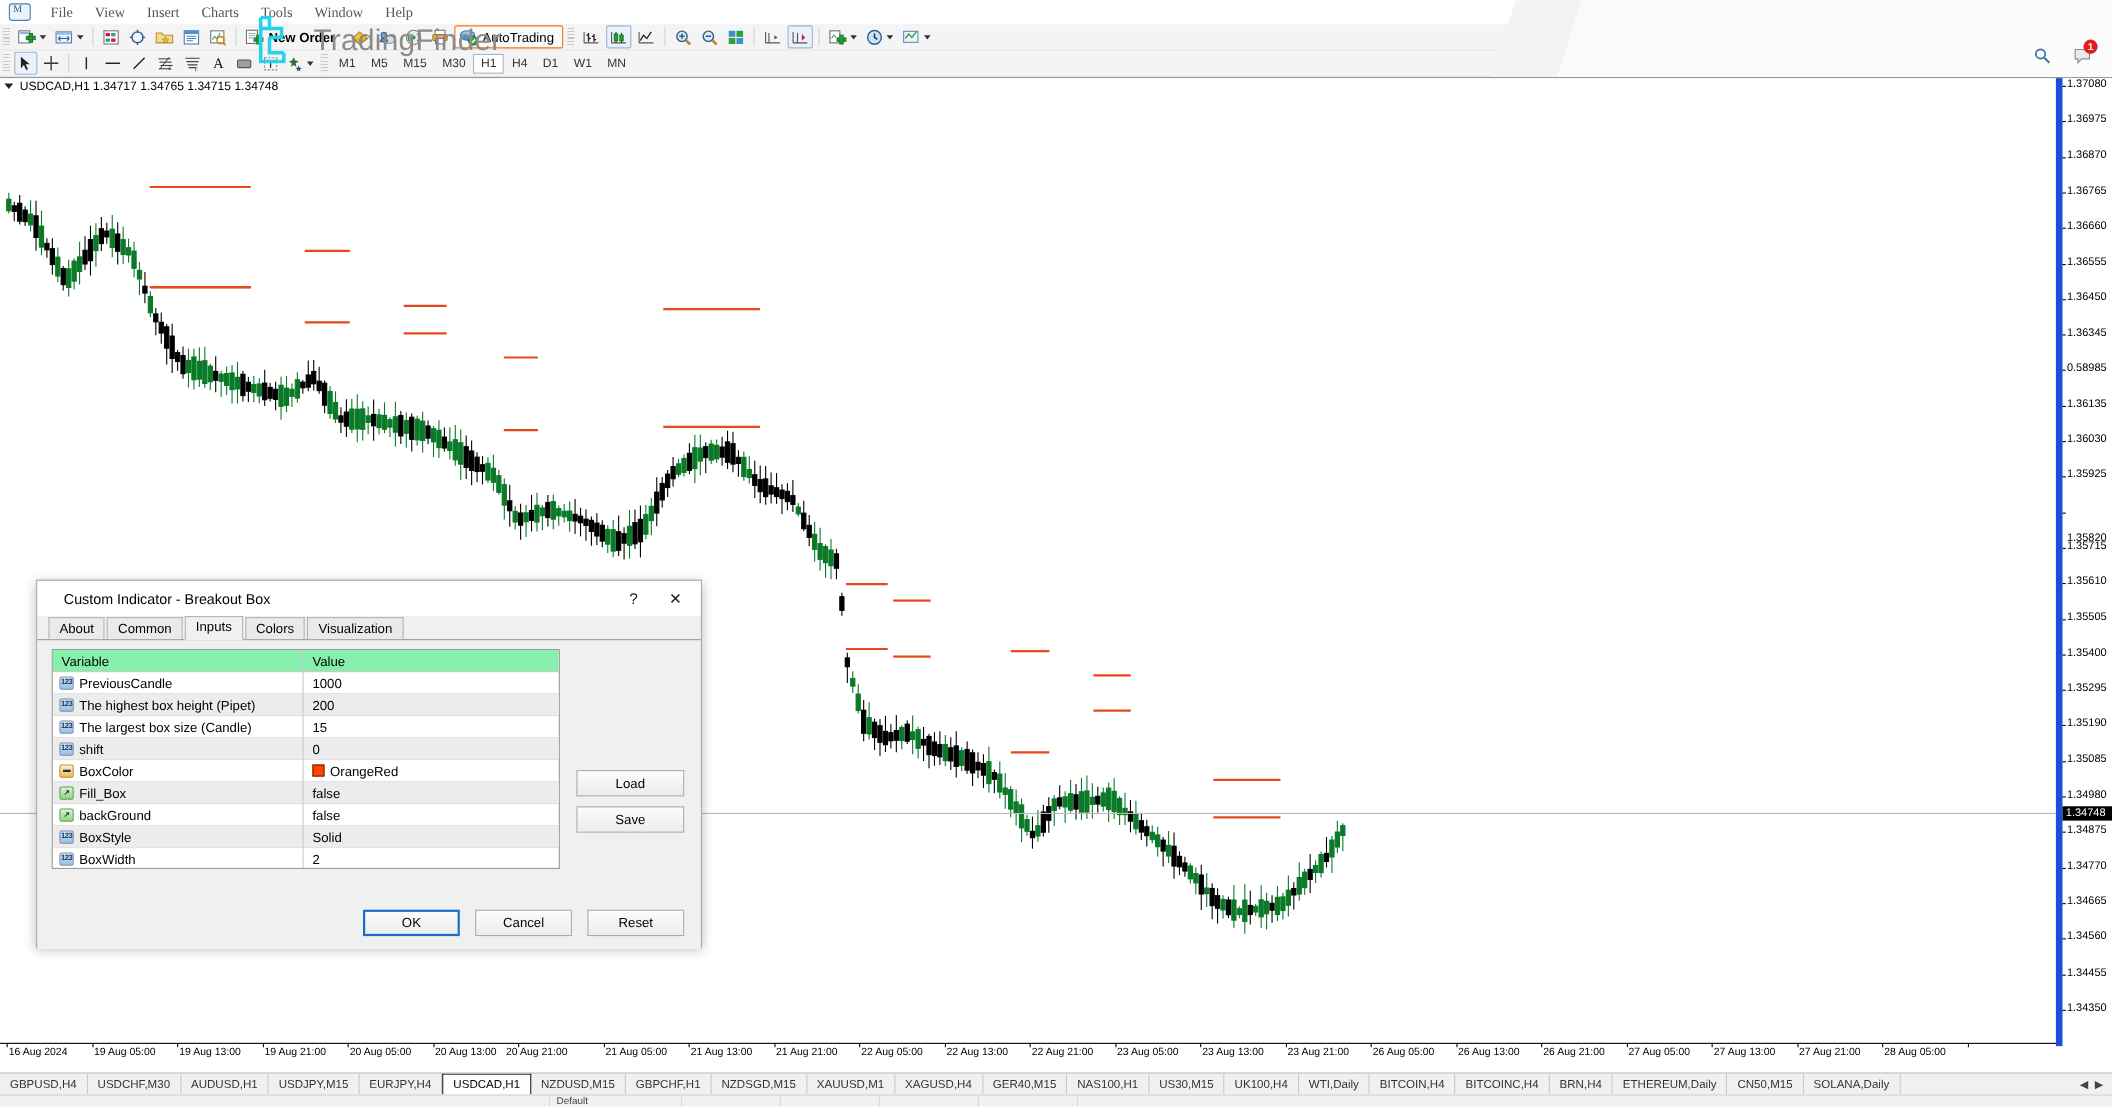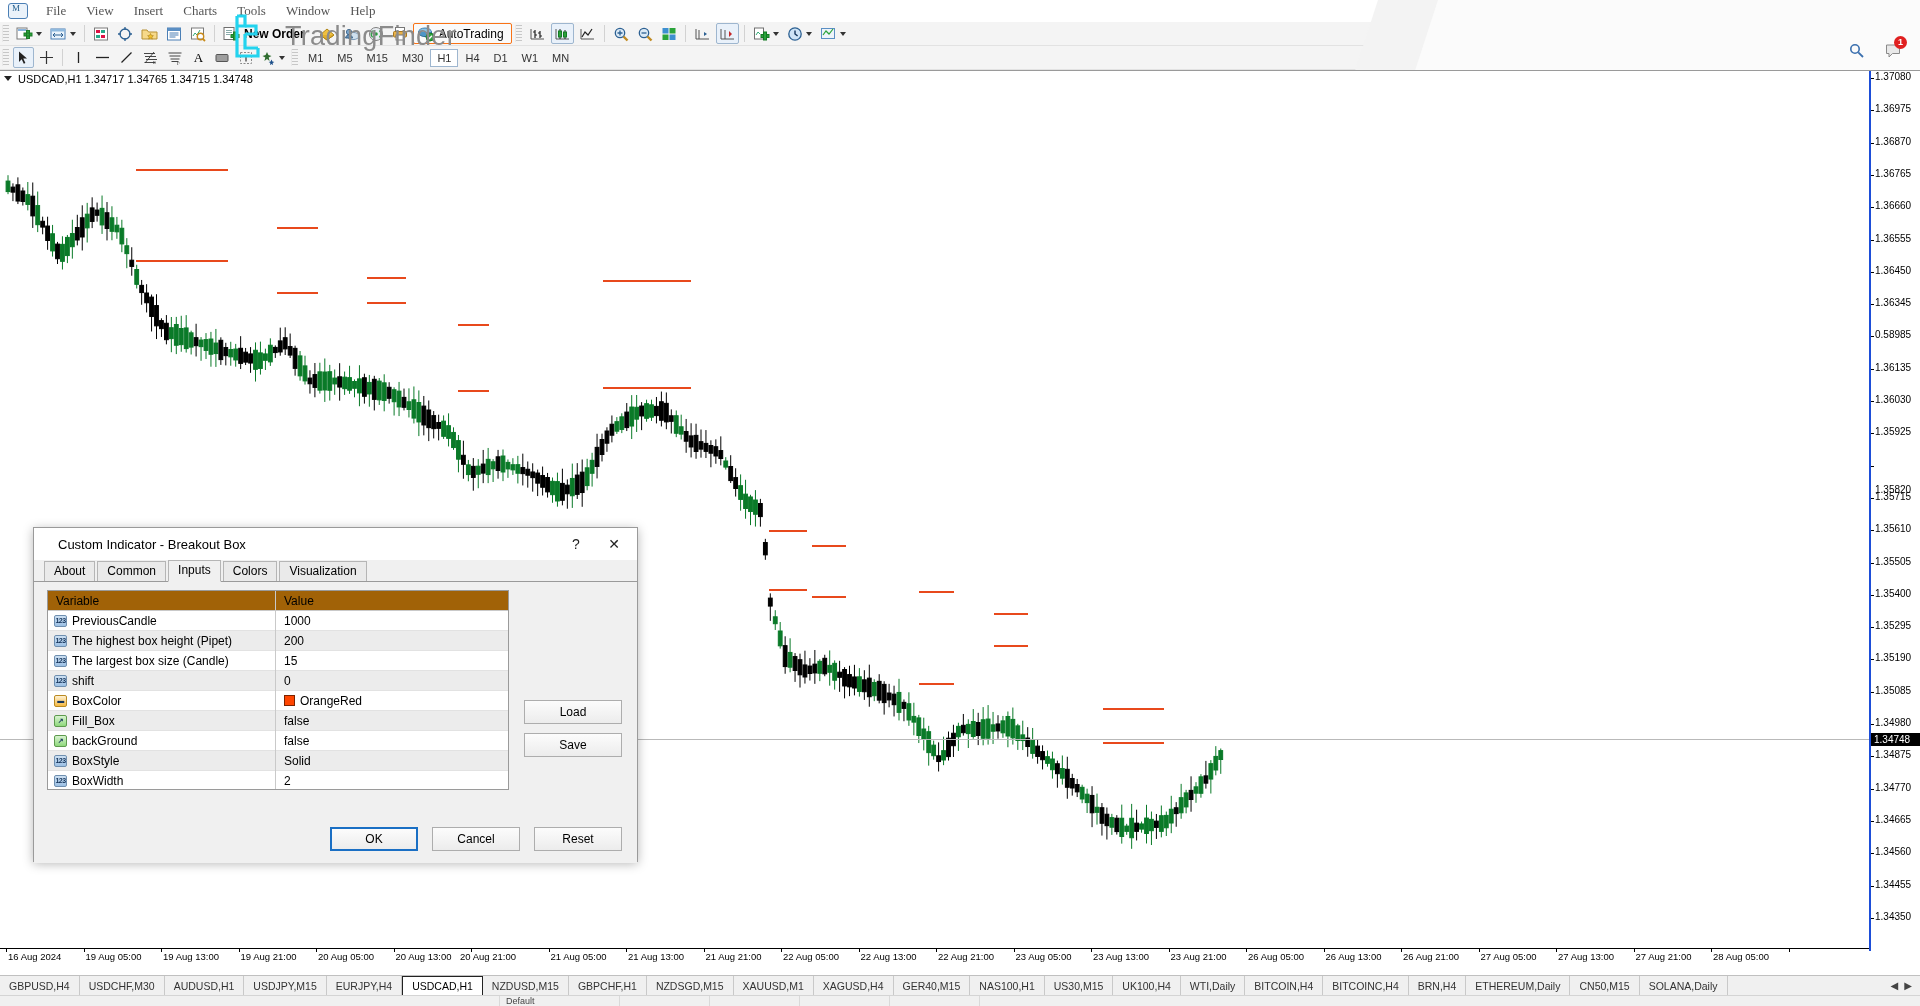--- a/index.html
+++ b/index.html
@@ -69,21 +69,21 @@
 
   
   .chart-outer { position:absolute; left:0; top:70px; width:1920px; height:905px;
     background:#fff; border-top:1px solid #9a9a9a; }
   .chart-header { position:absolute; left:0; top:0; height:15px; display:flex;
     align-items:center; gap:6px; font-size:11px; padding-left:4px; z-index:5;}
   .chart-header .dd { width:0;height:0;border-left:4px solid transparent;
     border-right:4px solid transparent;border-top:5px solid #222; }
   .plot { position:absolute; left:0; top:10px; width:1869px; height:865px; overflow:hidden; }
   .price-axis { position:absolute; right:0; top:0; width:51px; height:880px;
-    border-left:2px solid #1d4ed8; background:#fff; }
+    border-left:6px solid #1d4ed8; background:#fff; }
   .price-axis .pt { position:absolute; left:4px; font-size:10px; color:#000;
     font-family:"Liberation Sans", sans-serif; white-space:nowrap;}
   .price-axis .tick { position:absolute; left:0; width:3px; height:1px; background:#000;}
   .curprice { position:absolute; left:0; width:51px; background:#000; color:#fff;
     font-size:10px; padding:1px 3px; }
   .curline { position:absolute; left:0; width:1869px; height:1px; background:#b9b9b9; }
   .time-axis { position:absolute; left:0; bottom:11px; width:1869px; height:16px;
     border-top:1px solid #000; }
   .time-axis .tl { position:absolute; top:2px; font-size:9.5px; color:#000; white-space:nowrap;}
   .time-axis .tk { position:absolute; top:0; width:1px; height:3px; background:#000; }
@@ -115,21 +115,21 @@
     justify-content:center; font-size:14px; color:#222; cursor:default; }
   .dlg-body { position:relative; background:#f0f0f0; height:303px; }
   .tabs { display:flex; align-items:flex-end; padding-left:10px; height:22px;
     border-bottom:1px solid #9a9a9a; }
   .tab { padding:2px 9px 3px; font-size:12px; color:#000; background:#eaeaea;
     border:1px solid #b5b5b5; border-bottom:none; margin-right:2px; cursor:default; }
   .tab.active { background:#f0f0f0; position:relative; top:1px; padding-bottom:4px;
     border-bottom:1px solid #f0f0f0; }
   .grid-wrap { position:absolute; left:13px; top:30px; width:462px; height:200px;
     background:#fff; border:1px solid #9a9a9a; overflow:hidden; }
-  .grid-head { display:flex; height:20px; border-bottom:1px solid #c9c9c9; background:#a16207;}
+  .grid-head { display:flex; height:20px; border-bottom:1px solid #c9c9c9; background:#86efac;}
   .grid-head div { padding:3px 0 0 8px; font-size:12px; }
   .gh-var { width:228px; border-right:1px solid #c9c9c9; }
   .row { display:flex; height:20px; align-items:center; border-bottom:1px solid #e2e2e2; }
   .row.alt { background:#ececec; }
   .cell-var { width:228px; display:flex; align-items:center; gap:5px; padding-left:6px;
     border-right:1px solid #c9c9c9; height:20px; }
   .cell-val { padding-left:8px; display:flex; align-items:center; gap:5px;
     font-size:12px; height:20px; }
   .vicon { width:13px; height:12px; border:1px solid #6f8faf; border-radius:2px;
     background:linear-gradient(#cde0f2,#9cc0e4); font-size:7px; color:#16355c;

